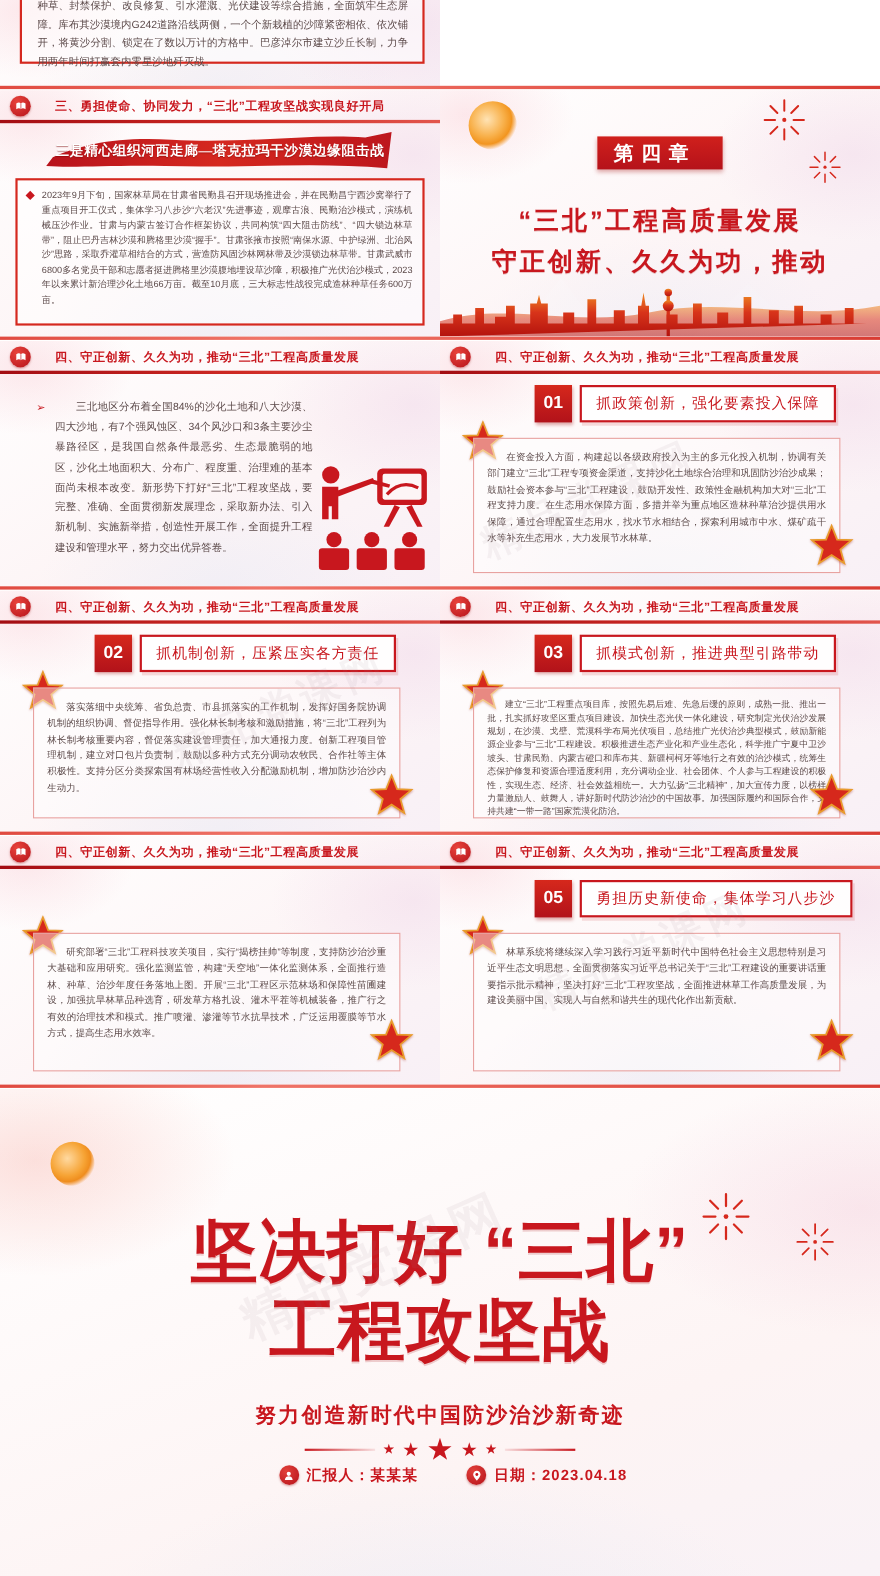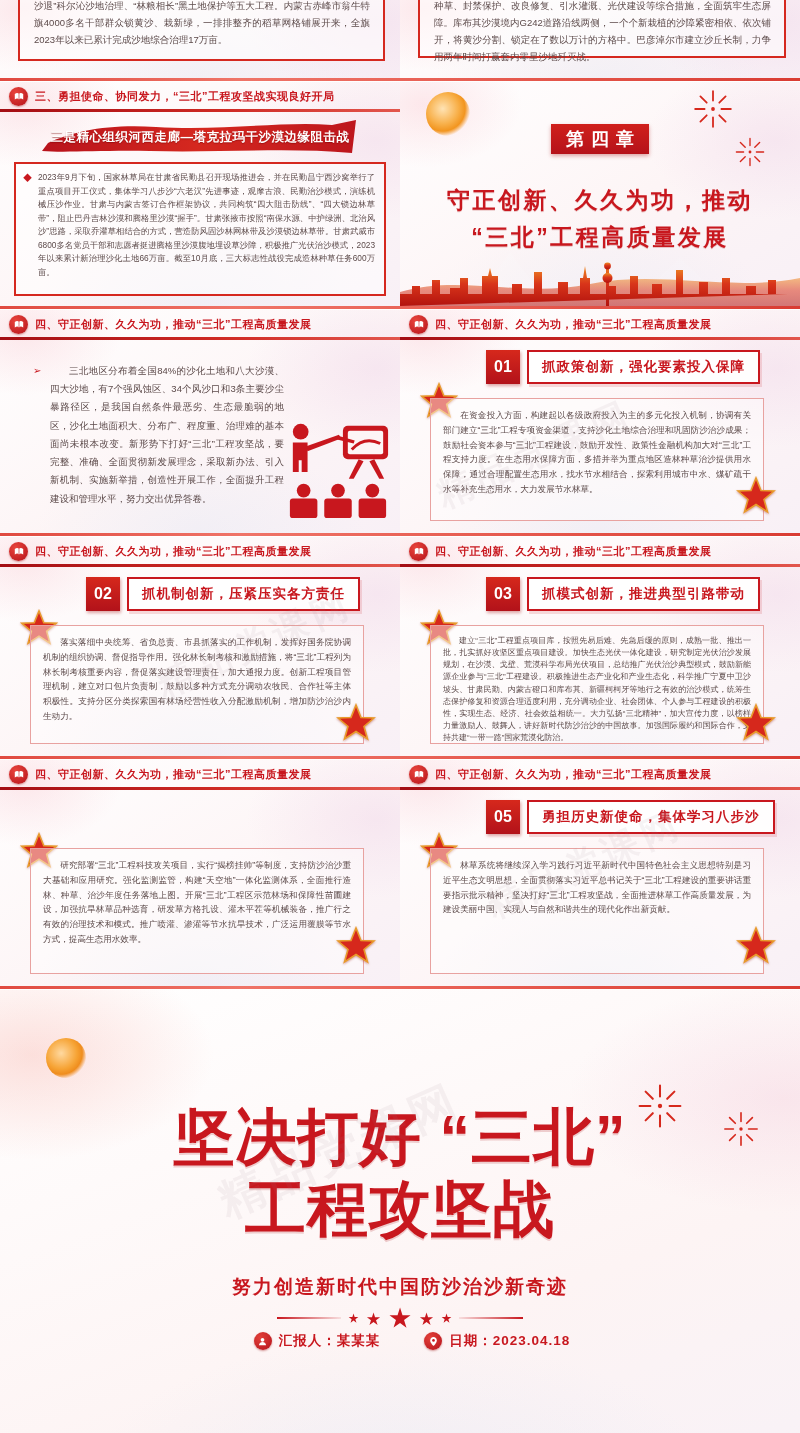--- a/index.html
+++ b/index.html
@@ -14,59 +14,59 @@
   .row{position:absolute;left:0;width:800px;display:flex;}
   .cell{position:relative;width:400px;height:100%;overflow:hidden;
     background:
       radial-gradient(140px 90px at 6% 10%, rgba(246,173,185,.28), transparent 70%),
       radial-gradient(180px 110px at 94% 26%, rgba(228,188,221,.25), transparent 72%),
       radial-gradient(220px 120px at 50% 100%, rgba(214,226,243,.25), transparent 75%),
       linear-gradient(150deg,#ffffff 0%, #fdf5f6 55%, #f8f0f6 100%);}
   .divider{position:absolute;left:0;width:800px;height:3px;background:linear-gradient(90deg,#e04a40,#ef7468 30%,#e4554a 70%,#d93c33);}
 
   
-  .slide-header{position:relative;height:26px;display:flex;align-items:center;gap:7px;padding:3px 0 0 9px;}
+  .slide-header{position:relative;height:26px;display:flex;align-items:center;gap:22px;padding:3px 0 0 9px;}
   .hdr-badge{width:19px;height:19px;border-radius:50%;background:radial-gradient(circle at 35% 30%,#e8443c,#b5121a);display:flex;align-items:center;justify-content:center;flex:0 0 auto;box-shadow:0 1px 2px rgba(150,10,10,.4);}
   .hdr-badge svg{width:12px;height:12px;}
   .hdr-title{font-size:11px;font-weight:bold;color:var(--accent);letter-spacing:.5px;white-space:nowrap;}
   .hdr-line{position:absolute;left:0;right:0;top:27px;height:3px;background:linear-gradient(90deg,#a30d13,#cf2a24 55%,#e2564d);}
 
   
   .cut-box{position:absolute;left:18px;right:15px;top:-12px;border:2px solid var(--border-strong);background:rgba(255,255,255,.55);padding:8px 13px 7px 14px;}
   .cut-box p{font-size:9.5px;line-height:1.78;color:var(--body-text);text-align:justify;}
   .cut-left{bottom:17px;}
   .cut-right{bottom:20px;right:14px;}
 
   
-  .banner{position:absolute;top:37px;left:50%;transform:translateX(-50%);width:324px;height:36px;}
+  .banner{position:absolute;top:37px;left:50%;transform:translateX(-50%);width:324px;height:36px;font-family:Liberation Serif, serif;}
   .banner svg{position:absolute;inset:0;width:100%;height:100%;}
   .banner-text{position:absolute;inset:0;display:flex;align-items:center;justify-content:center;color:#fff;font-size:12.5px;font-weight:bold;letter-spacing:.5px;padding-top:1px;text-shadow:0 1px 1px rgba(120,0,0,.5);}
   .s3-box{position:absolute;left:14px;right:14px;top:80px;bottom:10px;border:2px solid var(--border-strong);background:rgba(255,255,255,.5);padding:7px 9px 6px 22px;}
   .s3-box .diamond{position:absolute;left:7px;top:8px;color:var(--accent);font-size:9px;}
   .s3-box p{font-size:8.3px;line-height:1.63;color:var(--body-text);text-align:justify;}
 
   
   .sun{position:absolute;border-radius:50%;}
   .sun-a{left:26px;top:10px;width:44px;height:44px;background:radial-gradient(circle at 38% 38%, #ffe3b4 0%, #f8b04a 40%, #f2951f 58%, rgba(242,149,31,0) 72%);}
-  .chap-badge{position:absolute;left:50%;transform:translateX(-50%);top:42px;min-width:96px;height:30px;background:linear-gradient(180deg,#d0201c,#b5121a);color:#fff;font-size:18px;font-weight:bold;letter-spacing:7px;display:flex;align-items:center;justify-content:center;padding:0 8px 0 15px;box-shadow:0 2px 4px rgba(160,10,10,.35);}
+  .chap-badge{position:absolute;left:50%;transform:translateX(-50%);top:42px;min-width:96px;height:30px;background:linear-gradient(180deg,#d0201c,#b5121a);color:#fff;font-size:18px;font-weight:bold;letter-spacing:7px;display:flex;align-items:center;justify-content:center;padding:0 24px 0 15px;box-shadow:0 2px 4px rgba(160,10,10,.35);}
   .chap-title{position:absolute;left:0;right:0;top:100px;text-align:center;color:var(--accent);font-size:23px;font-weight:900;line-height:1.6;letter-spacing:2.5px;text-shadow:0 1px 0 rgba(160,10,10,.2);}
   .skyline{position:absolute;left:0;right:0;bottom:0;pointer-events:none;}
   .fw{position:absolute;}
   .fw svg{width:100%;height:100%;}
 
   
   .intro{position:absolute;left:50px;top:52px;width:234px;}
   .intro .arrow{position:absolute;left:-17px;top:3px;color:var(--accent);font-size:10px;}
   .intro p{font-size:9.5px;line-height:1.92;color:var(--body-text);text-indent:2em;text-align:justify;}
   .clipart{position:absolute;right:8px;bottom:12px;width:108px;height:102px;}
 
   
   .pt-bar{position:absolute;left:86px;top:40px;display:flex;height:34px;}
   .pt-num{width:34px;height:34px;background:linear-gradient(180deg,#d6281c,#b2121a);color:#fff;font-weight:bold;font-size:16px;display:flex;align-items:center;justify-content:center;box-shadow:1px 2px 3px rgba(160,10,10,.35);}
-  .pt-title{margin-left:7px;border:2px solid var(--accent);background:rgba(255,255,255,.92);color:var(--accent);font-weight:bold;font-size:13.5px;display:flex;align-items:center;padding:0 13px;letter-spacing:1px;white-space:nowrap;box-shadow:2px 3px 0 rgba(200,23,30,.14);}
+  .pt-title{margin-left:7px;border:2px solid var(--accent);background:rgba(255,255,255,.92);color:var(--accent);font-weight:normal;font-size:13.5px;display:flex;align-items:center;padding:0 13px;letter-spacing:1px;white-space:nowrap;box-shadow:2px 3px 0 rgba(200,23,30,.14);}
   .pt-box{position:absolute;left:30px;right:36px;top:88px;bottom:12px;border:1px solid var(--border-soft);background:rgba(255,255,255,.45);padding:9px 12px;}
   .pt-box p{font-size:8.6px;line-height:1.72;color:var(--body-text);text-indent:2em;text-align:justify;}
   .pt-box.dense p{font-size:8px;line-height:1.52;}
   .star{position:absolute;}
   .star svg{width:100%;height:100%;filter:drop-shadow(0 1px 1px rgba(150,20,10,.4));}
   .star-tl{left:20px;top:72px;width:38px;height:38px;}
   .star-br{right:24px;top:166px;width:40px;height:40px;}
 
   
   .closing{position:absolute;left:0;top:990px;width:800px;height:541px;overflow:hidden;
@@ -91,25 +91,20 @@
 
   .watermark{position:absolute;color:rgba(150,130,145,.09);font-size:36px;font-weight:bold;transform:rotate(-24deg);letter-spacing:6px;white-space:nowrap;pointer-events:none;}
 </style>
 </head>
 <body>
 
 <div class="page">
 
   <div class="row" style="top:0;height:78px;">
     <div class="cell">
-      <div class="cut-box cut-left">
-        <p>沙退”科尔沁沙地治理、“林粮相长”黑土地保护等五大工程。内蒙古赤峰市翁牛特旗4000多名干部群众锁黄沙、栽新绿，一排排整齐的稻草网格铺展开来，全旗2023年以来已累计完成沙地综合治理17万亩。</p>
-      </div>
-    </div>
-    <div class="cell">
       <div class="cut-box cut-right">
         <p>种草、封禁保护、改良修复、引水灌溉、光伏建设等综合措施，全面筑牢生态屏障。库布其沙漠境内G242道路沿线两侧，一个个新栽植的沙障紧密相依、依次铺开，将黄沙分割、锁定在了数以万计的方格中。巴彦淖尔市建立沙丘长制，力争用两年时间打赢套内零星沙地歼灭战。</p>
       </div>
     </div>
   </div>
   <div class="divider" style="top:78px;"></div>
 
   <div class="row" style="top:82px;height:224px;">
 
     <div class="cell">
@@ -151,22 +146,22 @@
         </svg>
       </div>
       <div class="fw" style="left:334px;top:54px;width:32px;height:32px;">
         <svg viewBox="0 0 40 40" fill="none" stroke="#d6281c" stroke-width="1.7" stroke-linecap="round">
           <path d="M20,3 L20,12 M20,28 L20,37 M3,20 L12,20 M28,20 L37,20 M8,8 L14,14 M26,26 L32,32 M8,32 L14,26 M26,14 L32,8"></path>
           <circle cx="20" cy="20" r="1.8" fill="#d6281c" stroke="none"></circle>
         </svg>
       </div>
       <div class="chap-badge">第四章</div>
       <div class="chap-title">
+        <div>“三北”工程高质量发展</div>
         <div>守正创新、久久为功，推动</div>
-        <div>“三北”工程高质量发展</div>
       </div>
       <svg class="skyline" width="400" height="58" viewBox="0 0 400 58" preserveAspectRatio="none">
         <defs>
             <linearGradient id="skyA" x1="0" y1="1" x2="0" y2="0">
           <stop offset="0" stop-color="#b3130e"></stop>
               <stop offset=".55" stop-color="#d8341a"></stop>
               <stop offset="1" stop-color="#ef8a22"></stop>
         </linearGradient>
           </defs>
         <polygon points="70,58 110,4 150,58" fill="#ffffff" opacity=".12"></polygon>

